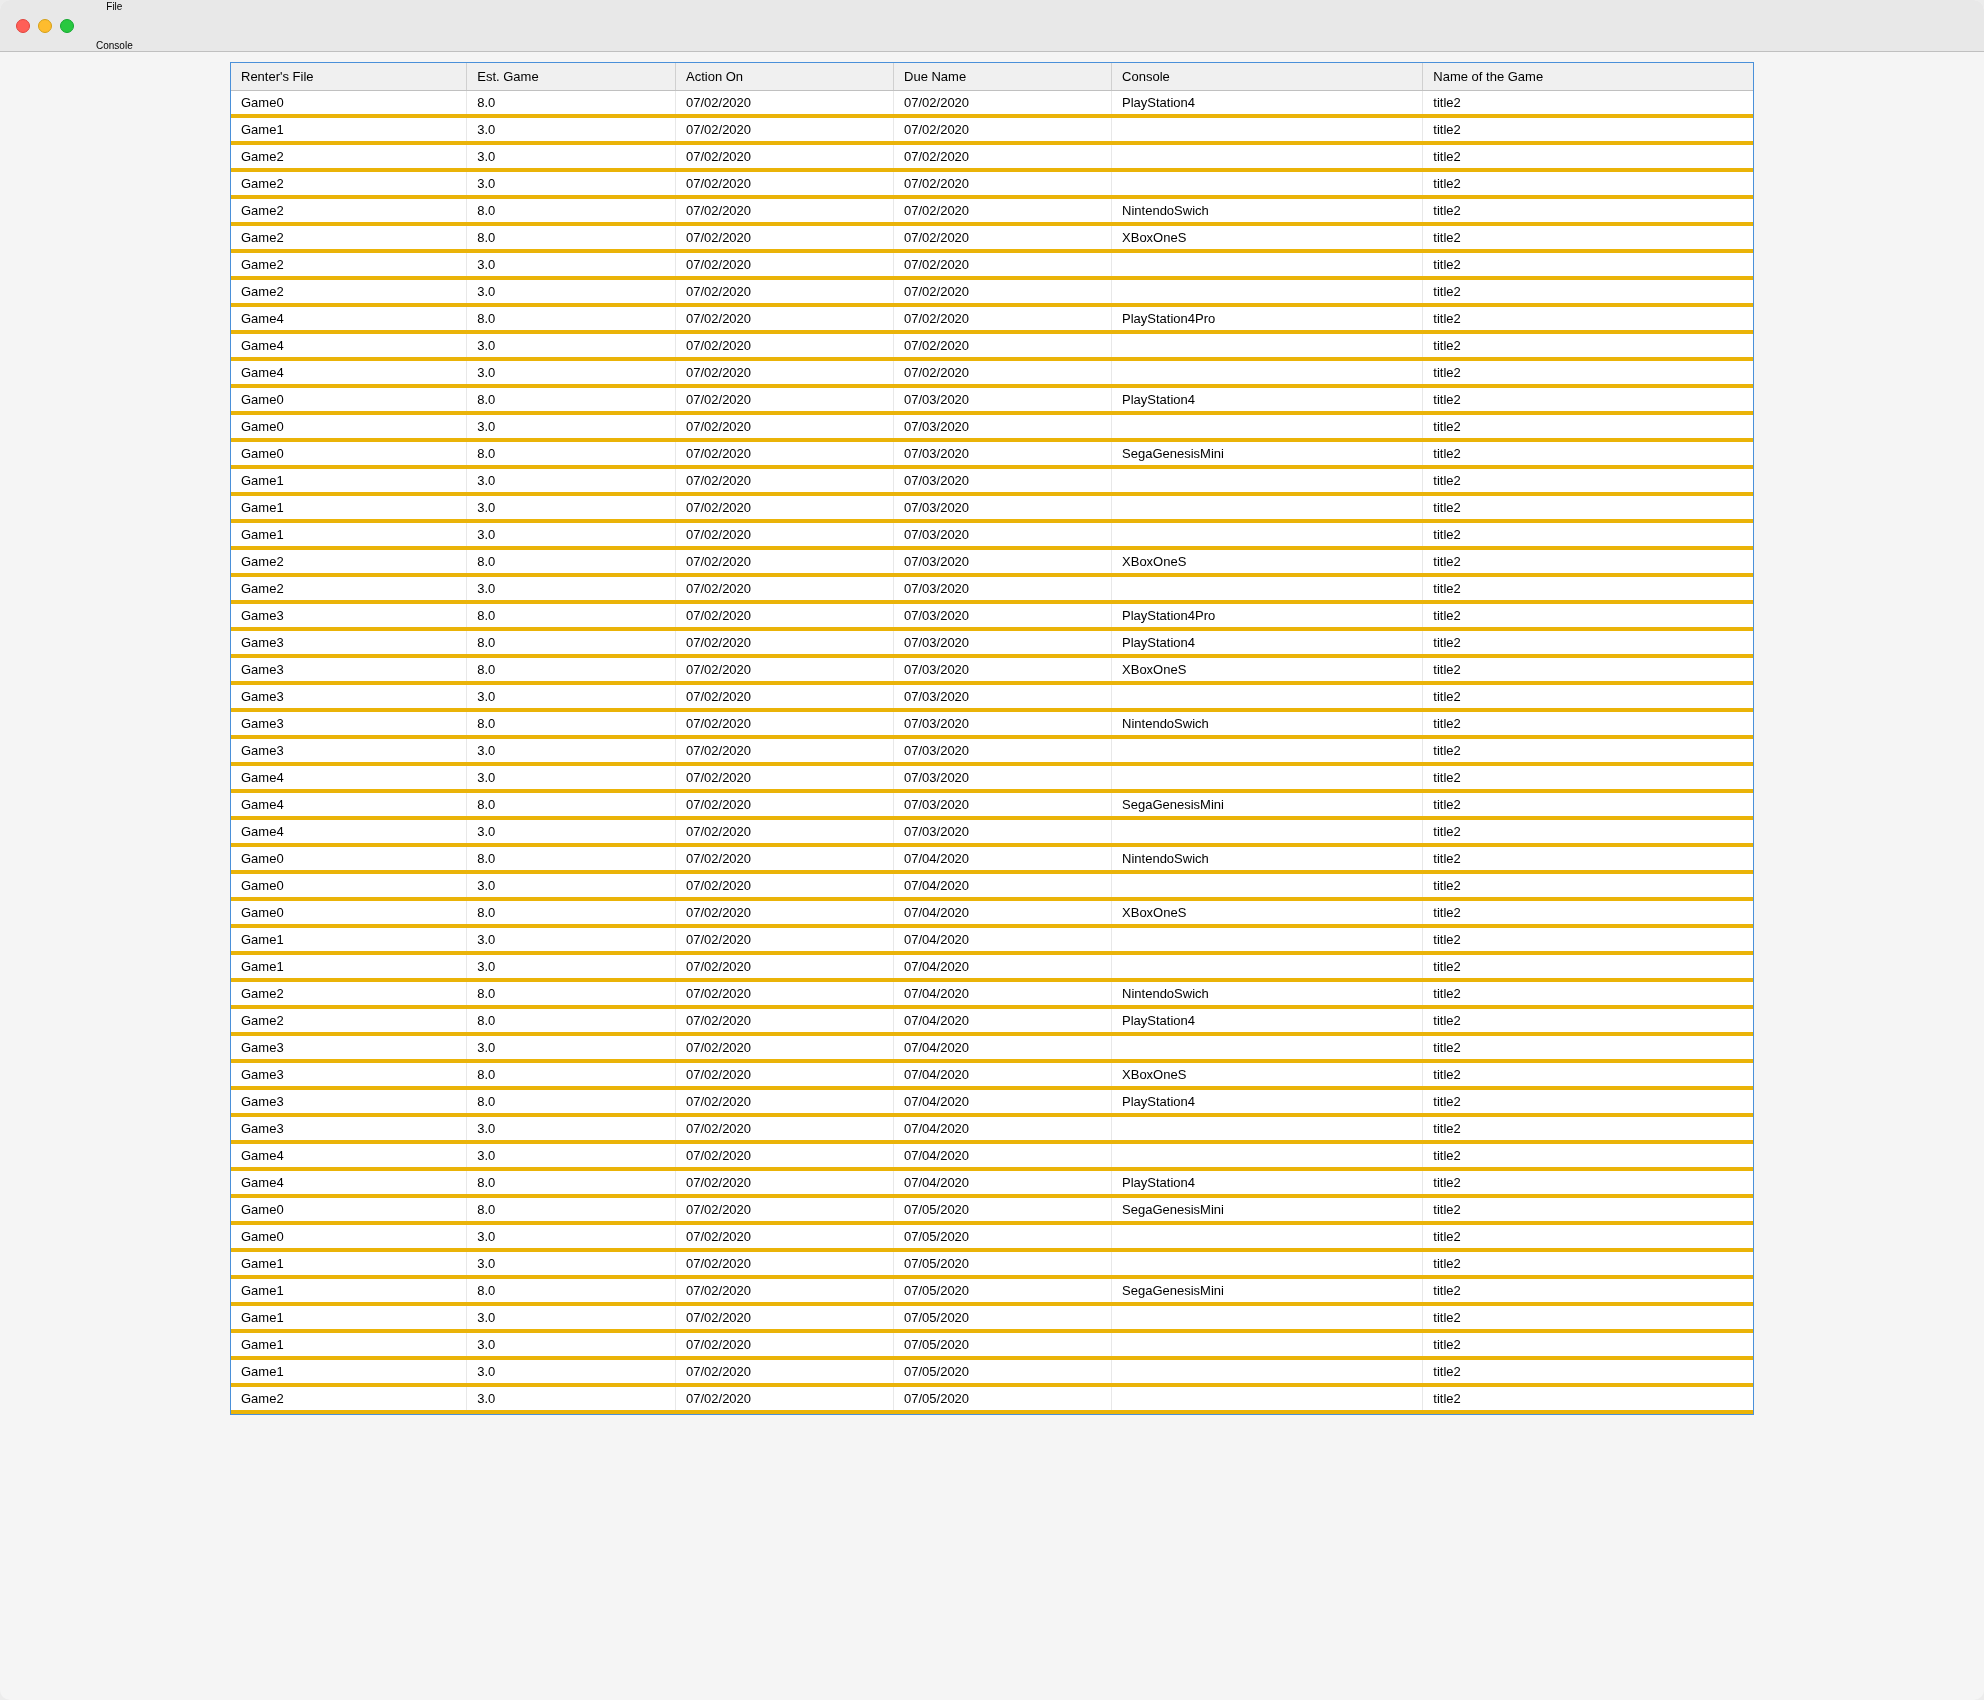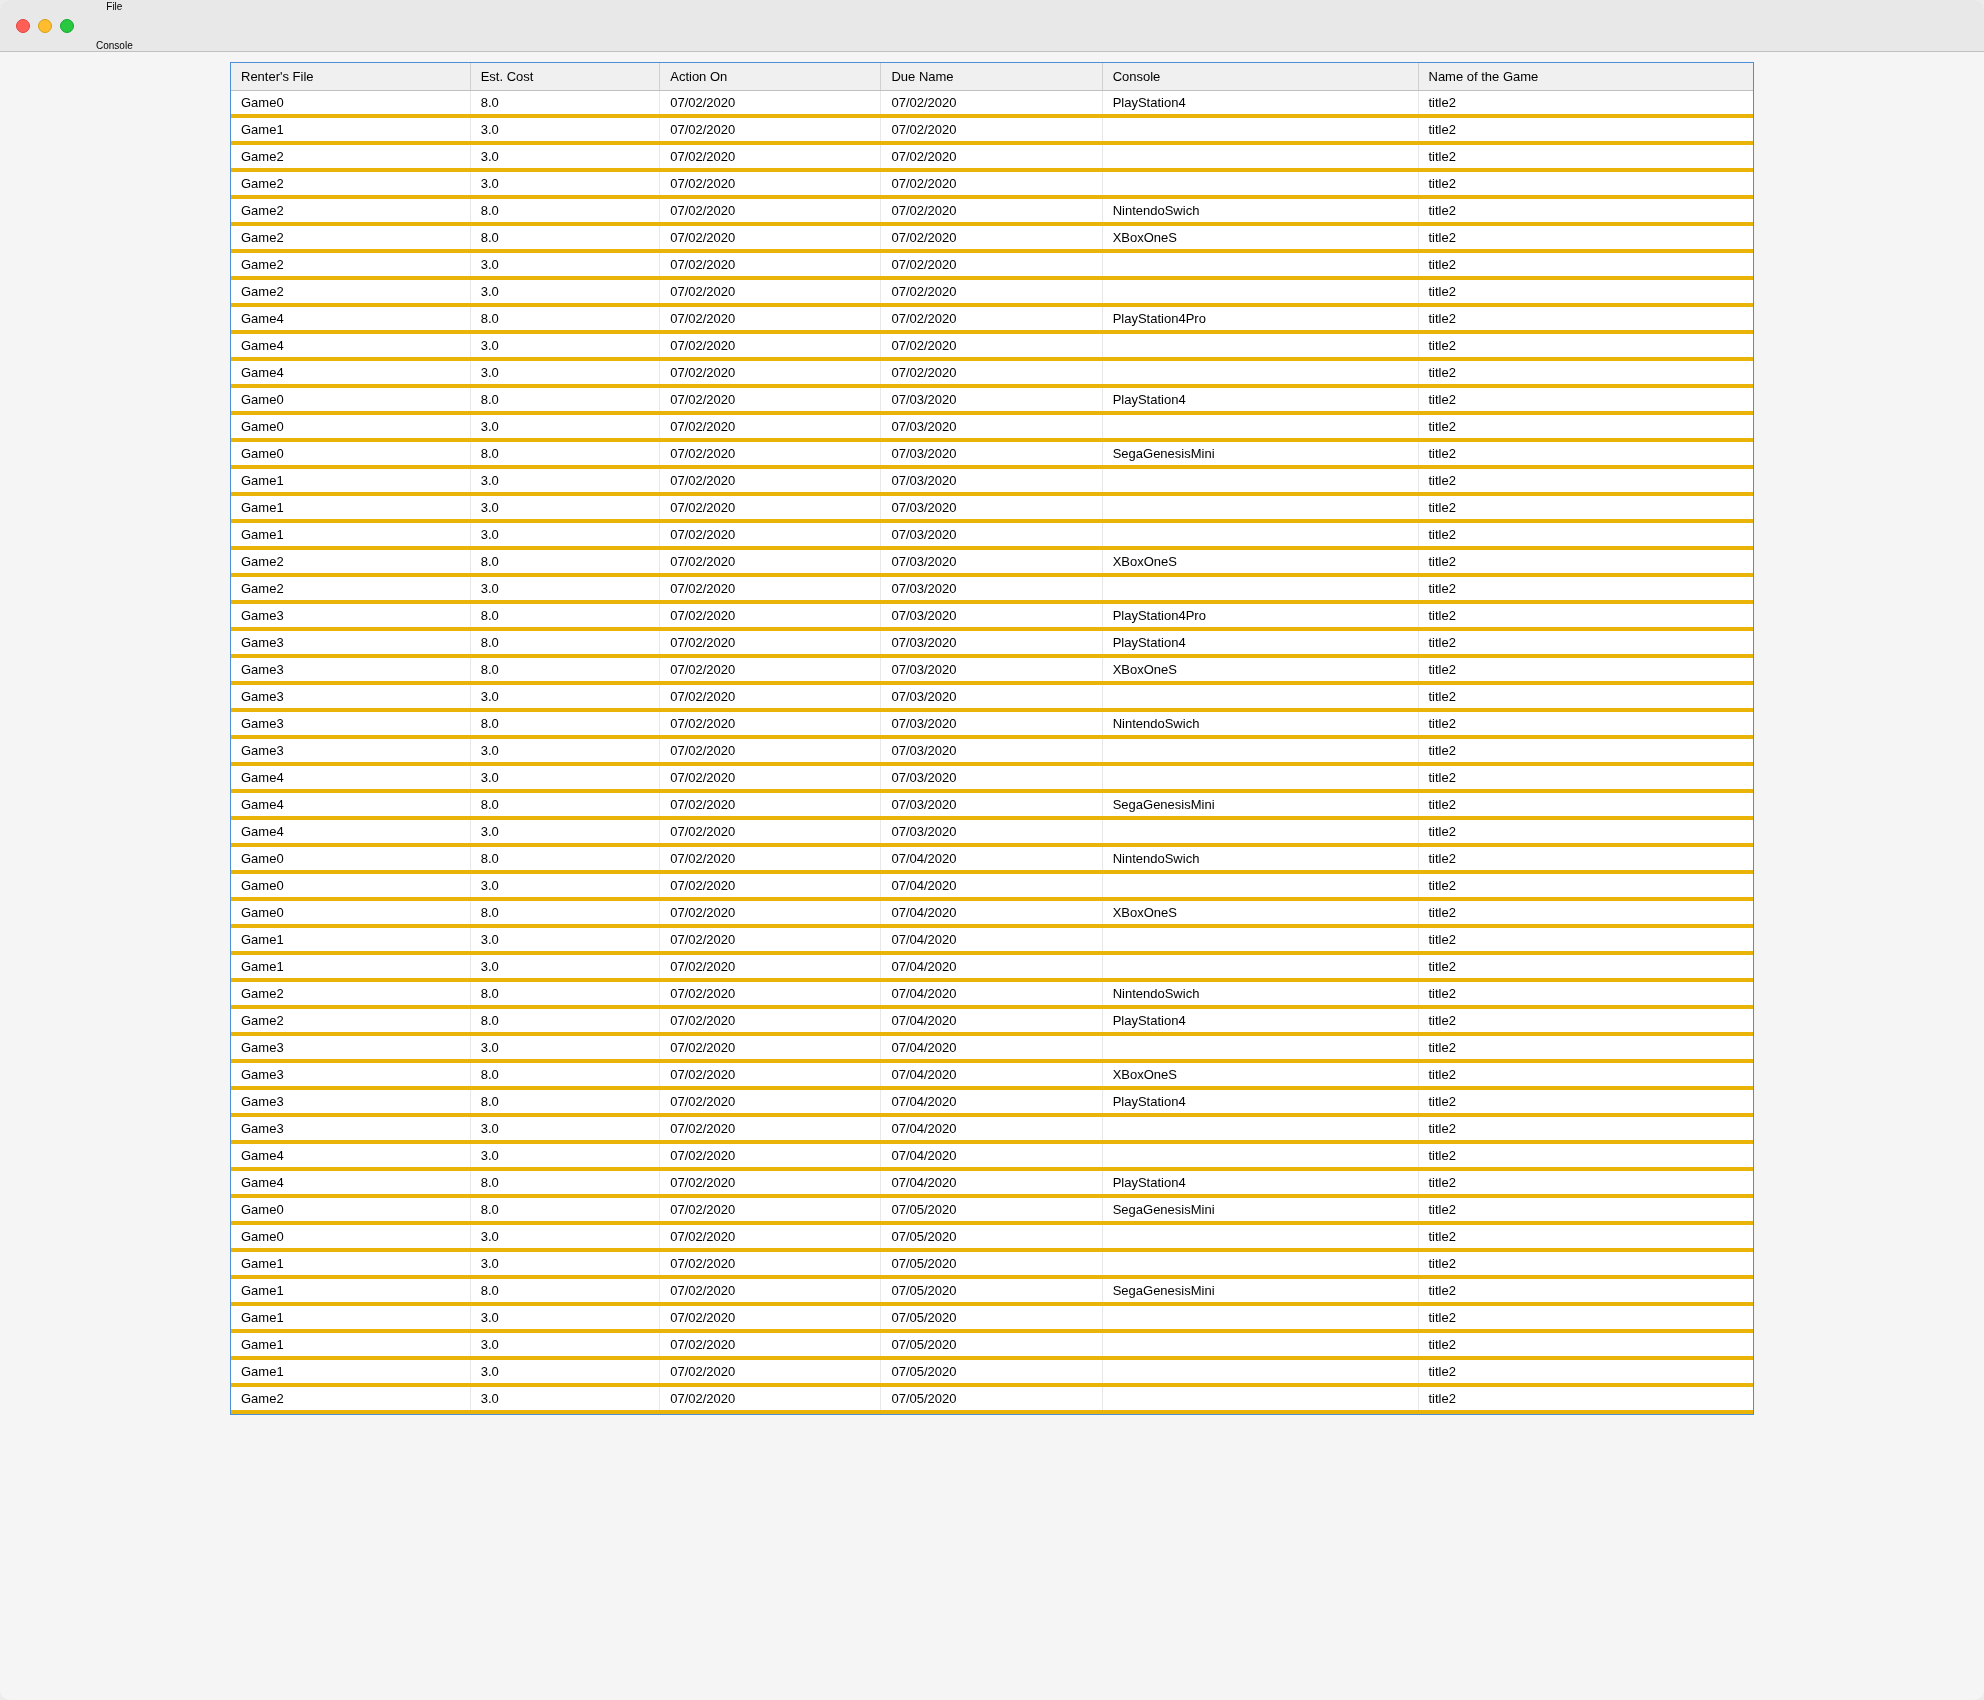--- a/index.html
+++ b/index.html
@@ -128,21 +128,21 @@
       <div class="menu-item">Console</div>
     </div>
   </div>
 
   <div class="content-area">
     <div class="table-container">
       <table>
         <thead>
           <tr>
           <th>Renter's File</th>
-              <th>Est. Cost</th>
+              <th>Est. Game</th>
               <th>Action On</th>
               <th>Due Name</th>
               <th>Console</th>
               <th>Name of the Game</th>
             </tr>
         </thead>
         <tbody id="table-body">
         <tr>
               <td>Game0</td>
               <td>8.0</td>

